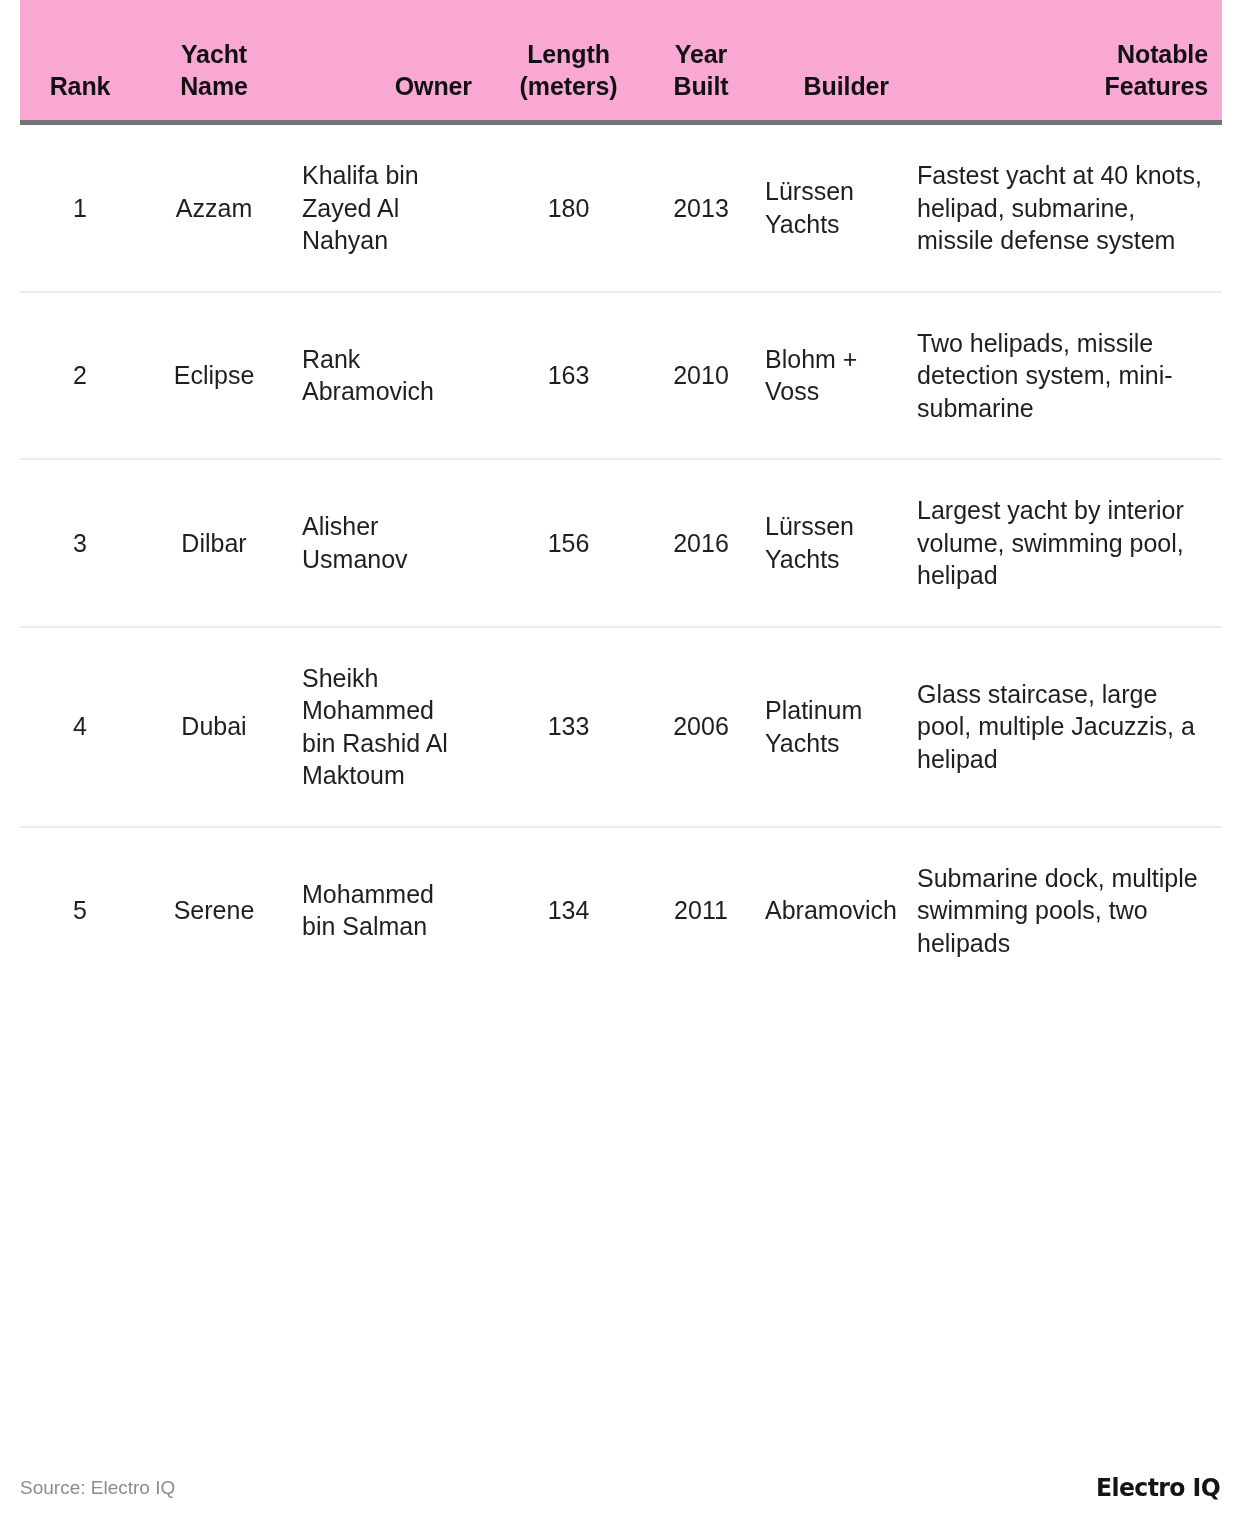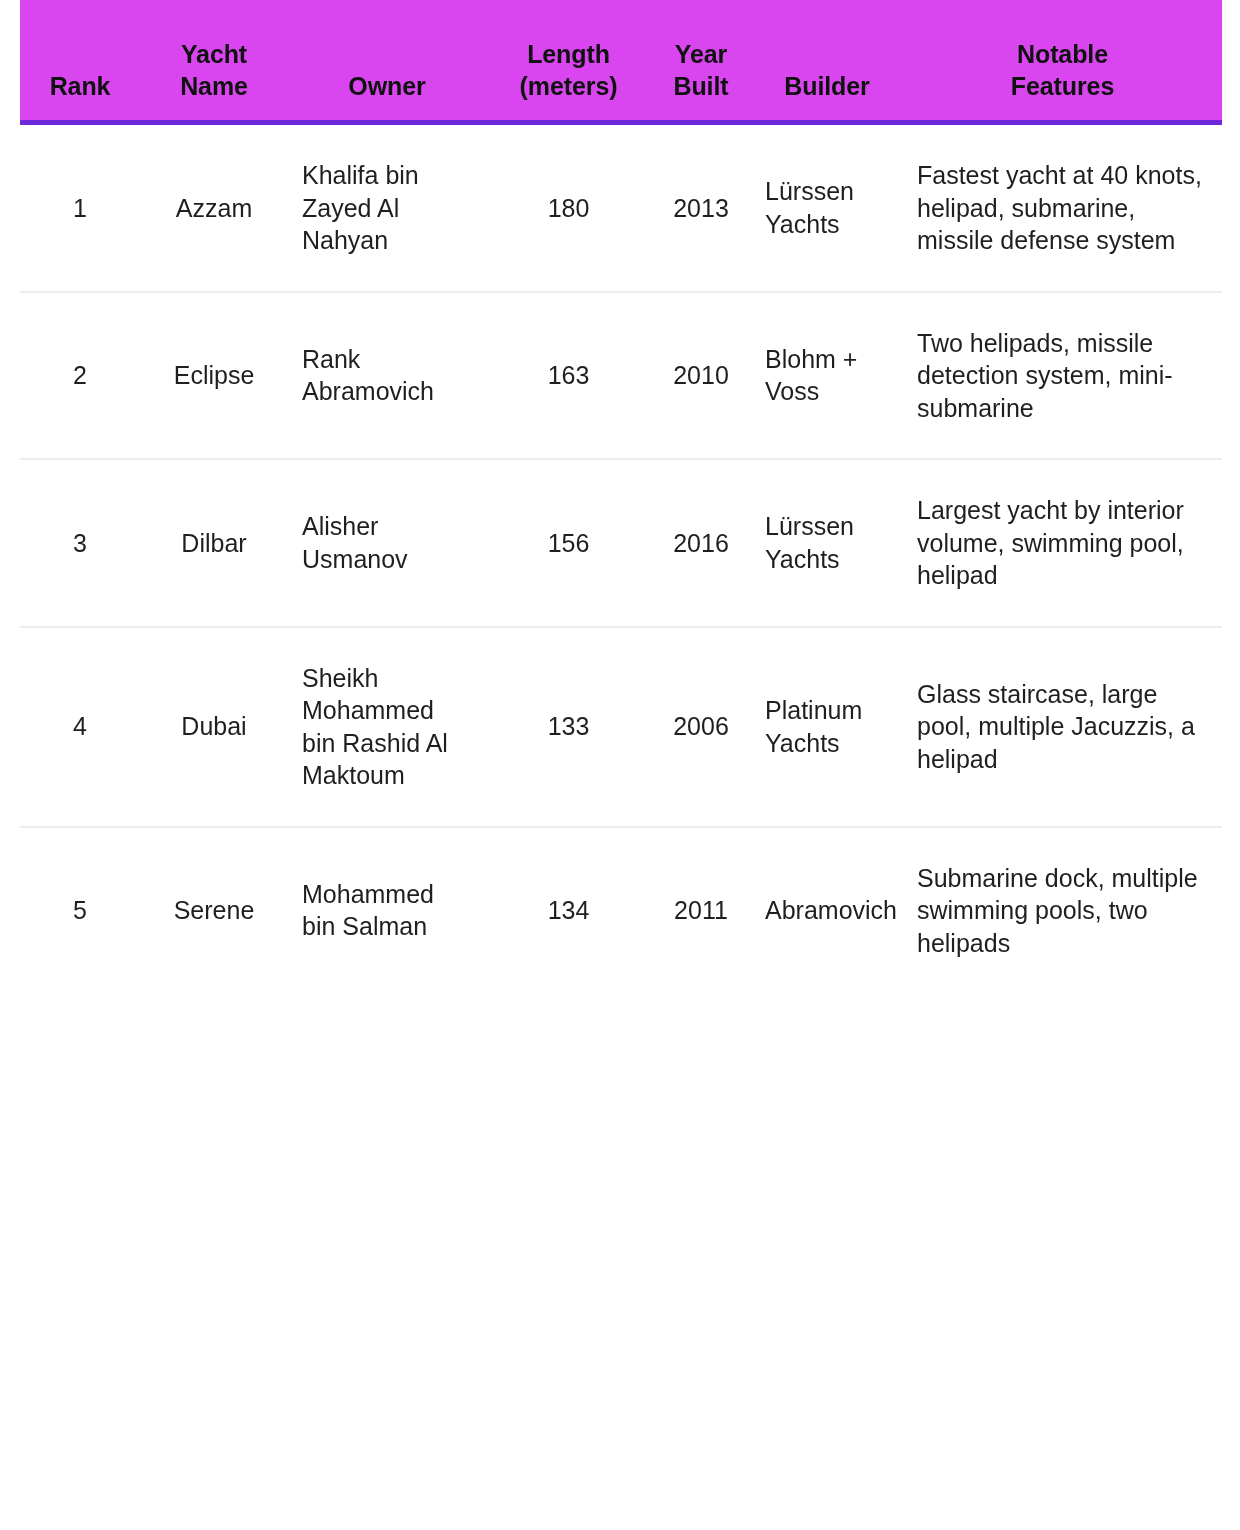--- a/index.html
+++ b/index.html
@@ -42,25 +42,25 @@
   col.c-builder  { width: 152px; }
   col.c-features { width: 319px; }
 
   thead th {
     font-size: 25px;
     font-weight: bold;
     line-height: 1.28;
     color: #111111;
     vertical-align: bottom;
     padding: 38px 14px 18px 14px;
-    border-bottom: 5px solid #6d28d9;
-    background: #d946ef;
+    border-bottom: 5px solid #737373;
+    background: #f9a8d4;
     letter-spacing: -0.1px;
   }
-  thead th.align-left   { text-align: center; margin-top: 48px; }
+  thead th.align-left   { text-align: right; margin-top: 48px; }
   thead th.align-center { text-align: center; }
 
   thead th .hdr {
     display: block;
   }
 
   tbody td {
     font-size: 25px;
     line-height: 1.3;
     color: #1f1f1f;
@@ -189,14 +189,18 @@
           <td class="align-center">Serene</td>
           <td class="align-left">Mohammed bin Salman</td>
           <td class="align-center">134</td>
           <td class="align-center">2011</td>
           <td class="align-left">Abramovich</td>
           <td class="align-left">Submarine dock, multiple swimming pools, two helipads</td>
         </tr>
       </tbody>
   </table>
 
+  <div class="footer">
+    <div class="source-note">Source: Electro IQ</div>
+    <div class="brand-logo">Electro IQ</div>
+  </div>
 
 </div>
 
 </body></html>

